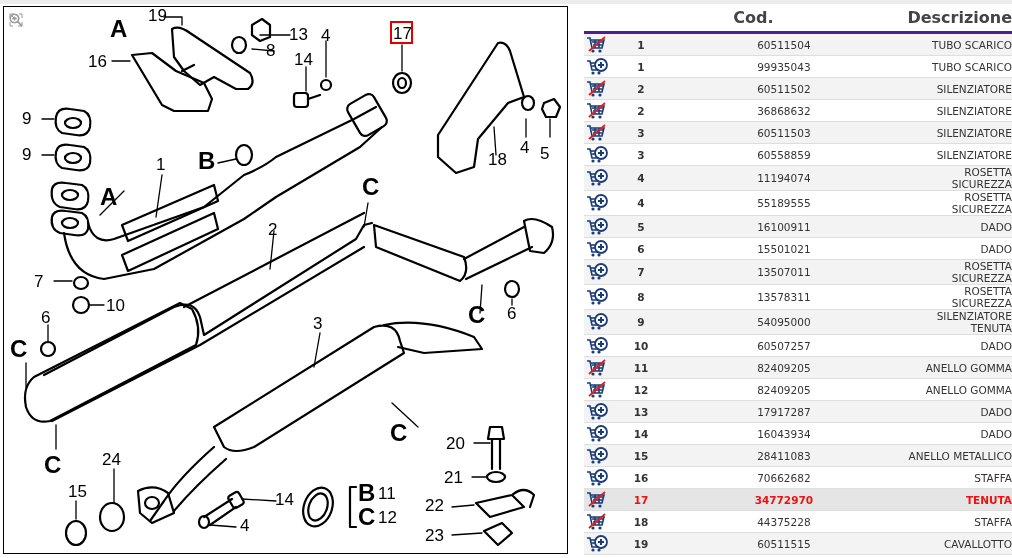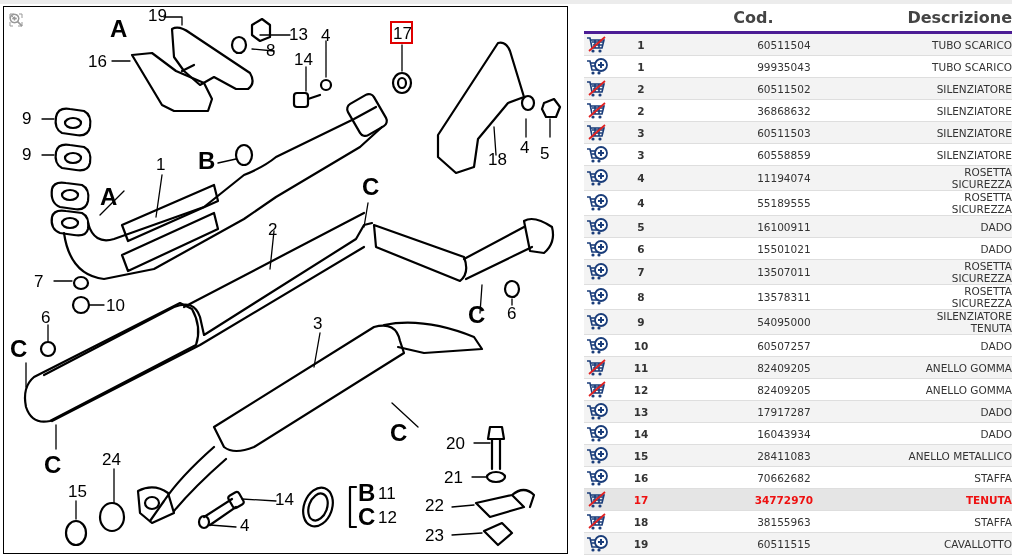--- a/index.html
+++ b/index.html
@@ -512,21 +512,21 @@
     <td class="c-icon"><span class="cart"><svg viewBox="0 0 22 18" width="22" height="18">
                 <g fill="none" stroke="#1a3d7a" stroke-width="1.6">
                   <path d="M1 2 H4 L6 12 H16 L18 4 H5"></path>
                   <path d="M6 6 H17 M7 9 H16 M9 4 V12 M13 4 V12"></path>
                 </g>
                 <circle cx="7" cy="15" r="1.6" fill="#1a3d7a"></circle>
                 <circle cx="14" cy="15" r="1.6" fill="#1a3d7a"></circle>
                 <path d="M3 15 L19 1" stroke="#e02020" stroke-width="1.8"></path>
               </svg></span></td>
     <td class="c-pos">18</td>
-    <td class="c-code">38155963</td>
+    <td class="c-code">44375228</td>
     <td class="c-desc">STAFFA</td>
   </tr>
         <tr class="alt">
     <td class="c-icon"><span class="cart"><svg viewBox="0 0 22 18" width="22" height="18">
                 <g fill="none" stroke="#1a3d7a" stroke-width="1.6">
                   <path d="M1 3 H4 L6 12 H14"></path>
                   <path d="M5 5 H11"></path>
                   <path d="M5.5 8 H12"></path>
                 </g>
                 <circle cx="7" cy="15" r="1.6" fill="#1a3d7a"></circle>

